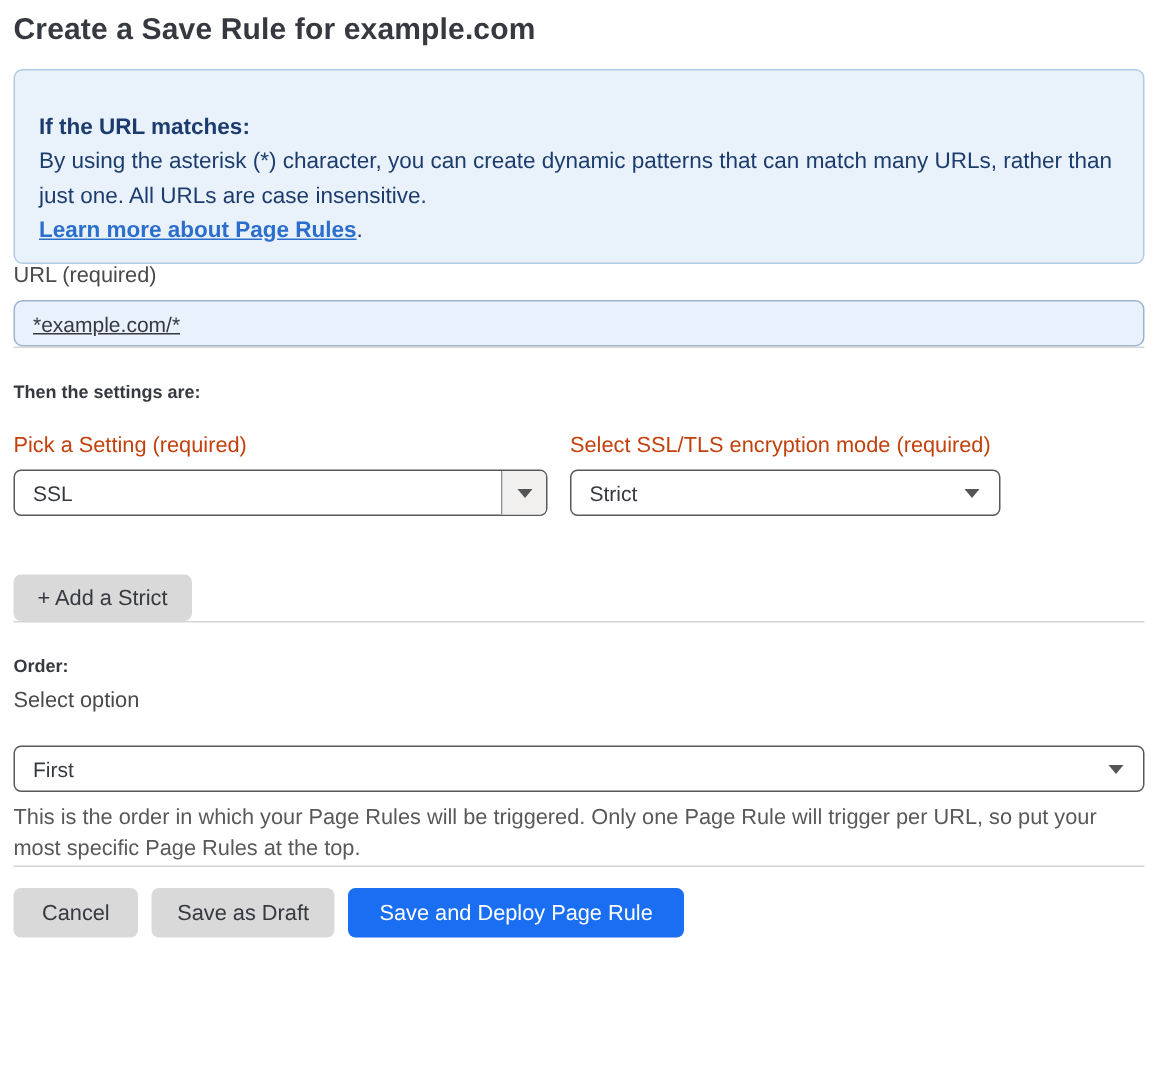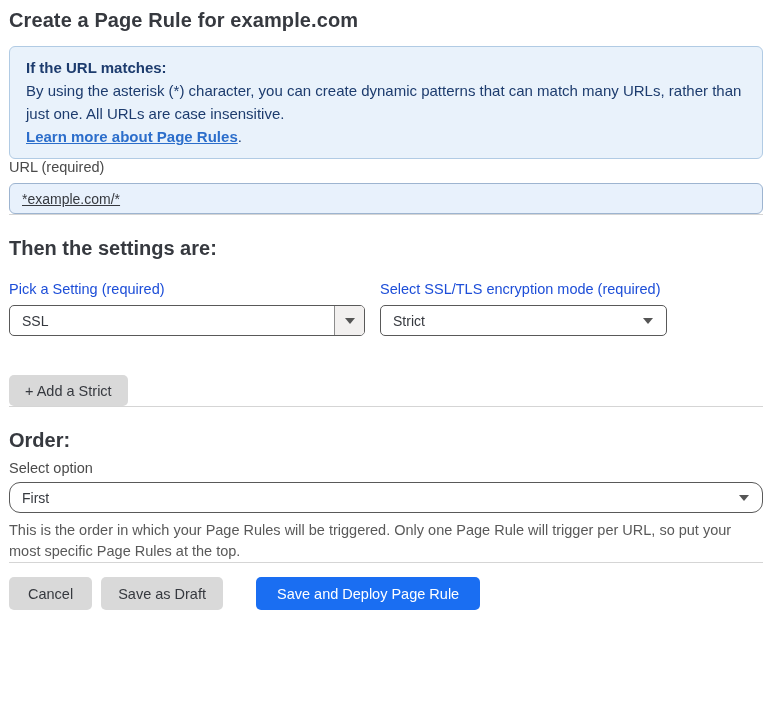--- a/index.html
+++ b/index.html
@@ -21,21 +21,21 @@
   .info-box {
     margin-top: 14px;
     background: #e9f2fb;
     border: 1px solid #b1cbe4;
     border-radius: 6px;
     padding: 9px 16px 10px 16px;
     font-size: 15px;
     line-height: 23px;
     color: #1d3c6e;
   }
-  .info-heading { font-weight: bold; }
+  .info-heading { font-weight: bold; margin-top: 17px; }
   .info-link {
     color: #2c6ecb;
     text-decoration: underline;
     cursor: pointer;
     font-weight: bold;
   }
   .field-label {
     font-size: 14.5px;
     color: #4a4a4a;
   }
@@ -57,34 +57,34 @@
   hr.divider {
     border: none;
     border-top: 1px solid #d5d5d5;
     margin: 0;
   }
   .divider-1 { margin-top: 37px; }
   .divider-2 { margin-top: 14px; }
   .divider-3 { margin-top: 16px; }
   .section-heading {
     margin-top: 22px;
-    font-size: 20px;
+    font-size: 12px;
     font-weight: bold;
     color: #36393f;
   }
   .settings-row {
     display: flex;
     margin-top: 21px;
     gap: 15px;
   }
   .settings-col-1 { width: 356px; }
   .settings-col-2 { width: 287px; }
   .col-label {
     font-size: 14.5px;
-    color: #1d4ed8;
+    color: #c2410c;
     margin-bottom: 8px;
     white-space: nowrap;
   }
   .select {
     position: relative;
     height: 31px;
     border: 1px solid #595959;
     border-radius: 5px;
     background: #ffffff;
     display: flex;
@@ -135,43 +135,43 @@
   }
   .btn-blue {
     background: #1a6ef2;
     color: #ffffff;
   }
   .add-setting-btn {
     margin-top: 39px;
     padding: 0 16px;
     height: 31px;
   }
-  .order-select { margin-top: 6px; width: 100%; border-radius: 11px; }
+  .order-select { margin-top: 22px; width: 100%; }
   .help-text {
     margin-top: 7px;
     font-size: 14.5px;
     line-height: 21px;
     color: #595959;
     max-width: 750px;
   }
   .actions-row {
     margin-top: 14px;
     display: flex;
     gap: 9px;
   }
   .cancel-btn { padding: 12px 19px; }
   .save-draft-btn { padding: 0 17px; }
-  .save-deploy-btn { padding: 0 21px; margin-left: 24px; }
+  .save-deploy-btn { padding: 0 21px; }
 </style>
 </head>
 <body>
 
 
 
-<h1 class="page-title">Create a Page Rule for example.com</h1>
+<h1 class="page-title">Create a Save Rule for example.com</h1>
 
 <div class="info-box">
   <div class="info-heading">If the URL matches:</div>
   <div class="info-body">By using the asterisk (*) character, you can create dynamic patterns that can match many URLs, rather than just one. All URLs are case insensitive.</div>
   <div><a class="info-link">Learn more about Page Rules</a><span>.</span></div>
 </div>
 
 <div class="field-label">URL (required)</div>
 <input type="text" class="url-input" value="*example.com/*" style="">
 

